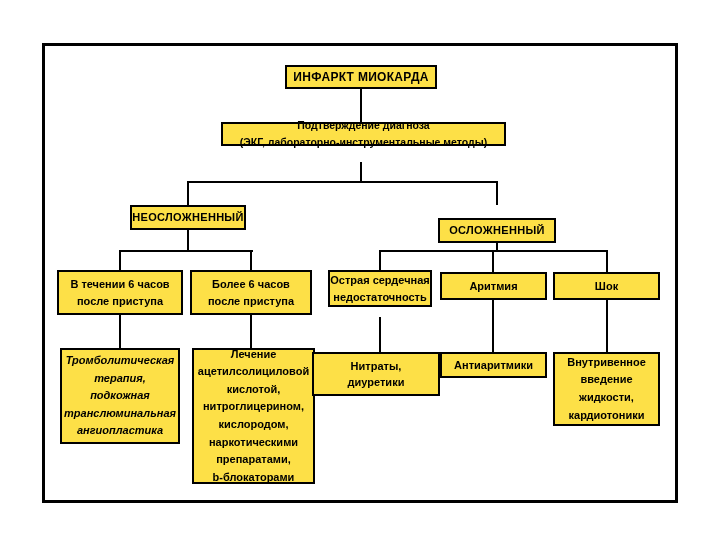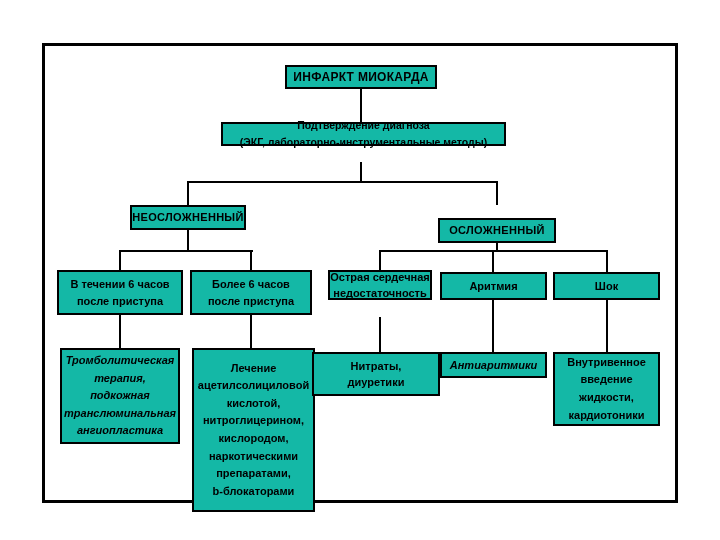--- a/index.html
+++ b/index.html
@@ -15,48 +15,48 @@
     left: 42px; top: 43px;
     width: 636px; height: 460px;
     border: 3px solid #000;
     box-sizing: border-box;
     background: #ffffff;
   }
   .node {
     position: absolute;
     box-sizing: border-box;
     border: 2px solid #000;
-    background: #14b8a6;
+    background: #fde047;
     display: flex;
     align-items: center;
     justify-content: center;
     text-align: center;
     font-weight: bold;
     font-size: 11px;
     line-height: 1.5;
     white-space: pre-line;
     color: #000;
     z-index: 2;
   }
   .conn { position: absolute; background: #000; z-index: 1; }
 
   
   .n-infarct        { left: 285px; top: 65px;  width: 152px; height: 24px; font-size: 12px; letter-spacing: .3px; }
   .n-confirm        { left: 221px; top: 122px; width: 285px; height: 24px; font-size: 10.5px; line-height: 1.6; }
   .n-uncomplicated  { left: 130px; top: 205px; width: 116px; height: 25px; letter-spacing: .3px; }
   .n-complicated    { left: 438px; top: 205px; width: 118px; height: 25px; letter-spacing: .3px; margin-top: 13px; }
   .n-within6        { left: 57px;  top: 270px; width: 126px; height: 45px; }
   .n-over6          { left: 190px; top: 270px; width: 122px; height: 45px; }
-  .n-ahf            { left: 328px; top: 270px; width: 104px; height: 30px; }
+  .n-ahf            { left: 328px; top: 270px; width: 104px; height: 37px; }
   .n-arrhythmia     { left: 440px; top: 272px; width: 107px; height: 28px; }
   .n-shock          { left: 553px; top: 272px; width: 107px; height: 28px; }
   .n-thrombolysis   { left: 60px;  top: 348px; width: 120px; height: 96px;  line-height: 1.6; font-style: italic; }
-  .n-aspirin        { left: 192px; top: 348px; width: 123px; height: 164px; line-height: 1.6; }
+  .n-aspirin        { left: 192px; top: 348px; width: 123px; height: 136px; line-height: 1.6; }
   .n-nitrates       { left: 312px; top: 352px; width: 128px; height: 44px; }
-  .n-antiarrhythmic { left: 440px; top: 352px; width: 107px; height: 26px; font-style: italic; }
+  .n-antiarrhythmic { left: 440px; top: 352px; width: 107px; height: 26px; }
   .n-ivfluids       { left: 553px; top: 352px; width: 107px; height: 74px; line-height: 1.6; }
 
   
   .c1  { left: 360px; top: 87px;  width: 2px;   height: 35px; }
   .c2  { left: 360px; top: 162px; width: 2px;   height: 20px; }
   .c3  { left: 187px; top: 181px; width: 311px; height: 2px; }
   .c4  { left: 187px; top: 181px; width: 2px;   height: 24px; }
   .c5  { left: 496px; top: 181px; width: 2px;   height: 24px; }
   .c6  { left: 187px; top: 230px; width: 2px;   height: 21px; }
   .c7  { left: 119px; top: 250px; width: 134px; height: 2px; }

